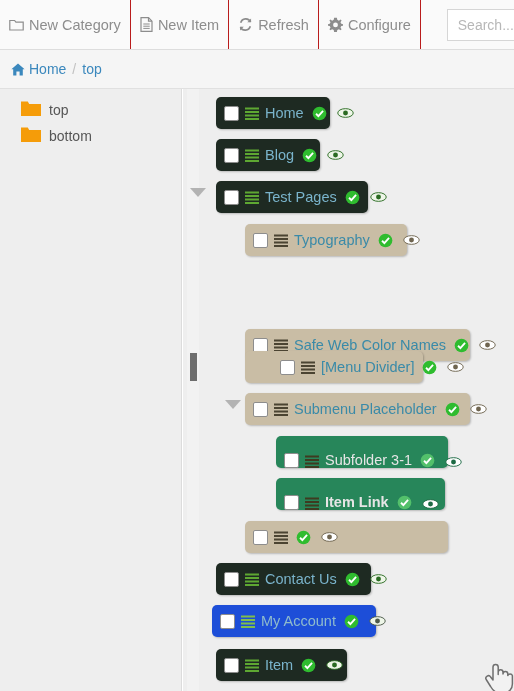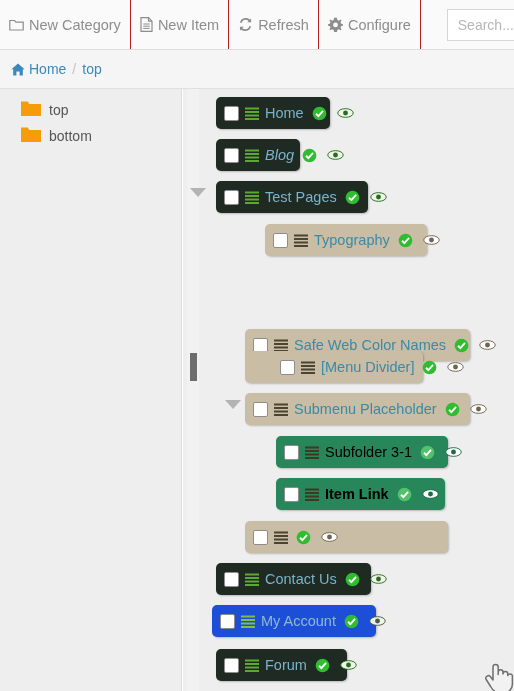--- a/index.html
+++ b/index.html
@@ -105,21 +105,21 @@
     display: flex; align-items: center;
     padding: 0 8px;
     gap: 6px;
     font-size: 14.5px;
     cursor: move;
     box-shadow: 1px 1px 2px rgba(0,0,0,0.22);
     white-space: nowrap;
   }
   .node.dark  { background: #1e2a22; color: #7ab4cc; }
   .node.tan   { background: #c9bda5; color: #3a8aa8; }
-  .node.green { background: #27865a; color: #000000; }
+  .node.green { background: #27865a; color: #e5e5e5; align-items: flex-end; }
   .node.dropzone { background: #1d4ed8; color: #8fbbcc; }
 
   .chk {
     width: 15px; height: 15px;
     background: #ffffff;
     border: 1px solid #8d8d8d;
     border-radius: 2px;
     flex: 0 0 auto;
     cursor: pointer;
   }
@@ -257,21 +257,21 @@
             <path d="M4.3,8.3 L6.8,10.8 L11.8,5.3" fill="none" stroke="#ffffff" stroke-width="2"></path>
           </svg>
         </span>
         <span class="eye-ico">
           <svg width="17" height="12" viewBox="0 0 18 12">
             <ellipse cx="9" cy="6" rx="8.2" ry="4.6" fill="#eef6e8" stroke="#2a6b22" stroke-width="1"></ellipse>
             <circle cx="9" cy="6" r="2.6" fill="#2a6b22"></circle>
           </svg>
         </span>
       </div>
-      <div class="node dark" style="left: 33px; top: 50px; width: 84px; font-style: italic;">
+      <div class="node dark" style="left: 33px; top: 50px; width: 104px;">
         <span class="chk"></span>
         <span class="handle">
           <svg width="14" height="13" viewBox="0 0 14 13">
             <rect x="0" y="0.5" width="14" height="2" fill="#5ea832"></rect>
             <rect x="0" y="4" width="14" height="2" fill="#5ea832"></rect>
             <rect x="0" y="7.5" width="14" height="2" fill="#5ea832"></rect>
             <rect x="0" y="11" width="14" height="2" fill="#5ea832"></rect>
           </svg>
         </span>
         <span class="node-label">Blog</span>
@@ -306,21 +306,21 @@
             <path d="M4.3,8.3 L6.8,10.8 L11.8,5.3" fill="none" stroke="#ffffff" stroke-width="2"></path>
           </svg>
         </span>
         <span class="eye-ico">
           <svg width="17" height="12" viewBox="0 0 18 12">
             <ellipse cx="9" cy="6" rx="8.2" ry="4.6" fill="#eef6e8" stroke="#2a6b22" stroke-width="1"></ellipse>
             <circle cx="9" cy="6" r="2.6" fill="#2a6b22"></circle>
           </svg>
         </span>
       </div>
-      <div class="node tan" style="left: 62px; top: 135px; width: 162px; margin-left: 20px;">
+      <div class="node tan" style="left: 62px; top: 135px; width: 162px;">
         <span class="chk"></span>
         <span class="handle">
           <svg width="14" height="13" viewBox="0 0 14 13">
             <rect x="0" y="0.5" width="14" height="2" fill="#4b4432"></rect>
             <rect x="0" y="4" width="14" height="2" fill="#4b4432"></rect>
             <rect x="0" y="7.5" width="14" height="2" fill="#4b4432"></rect>
             <rect x="0" y="11" width="14" height="2" fill="#4b4432"></rect>
           </svg>
         </span>
         <span class="node-label">Typography</span>
@@ -532,21 +532,21 @@
       <div class="node dark" style="left: 33px; top: 560px; width: 131px;">
         <span class="chk"></span>
         <span class="handle">
           <svg width="14" height="13" viewBox="0 0 14 13">
             <rect x="0" y="0.5" width="14" height="2" fill="#5ea832"></rect>
             <rect x="0" y="4" width="14" height="2" fill="#5ea832"></rect>
             <rect x="0" y="7.5" width="14" height="2" fill="#5ea832"></rect>
             <rect x="0" y="11" width="14" height="2" fill="#5ea832"></rect>
           </svg>
         </span>
-        <span class="node-label">Forum</span>
+        <span class="node-label">Item</span>
         <span class="ok-ico">
           <svg width="15" height="15" viewBox="0 0 16 16">
             <circle cx="8" cy="8" r="7.3" fill="#2fbc2f"></circle>
             <path d="M4.3,8.3 L6.8,10.8 L11.8,5.3" fill="none" stroke="#ffffff" stroke-width="2"></path>
           </svg>
         </span>
         <span class="eye-ico">
           <svg width="17" height="12" viewBox="0 0 18 12">
             <ellipse cx="9" cy="6" rx="8.2" ry="4.6" fill="#eef6e8" stroke="#2a6b22" stroke-width="1"></ellipse>
             <circle cx="9" cy="6" r="2.6" fill="#2a6b22"></circle>

